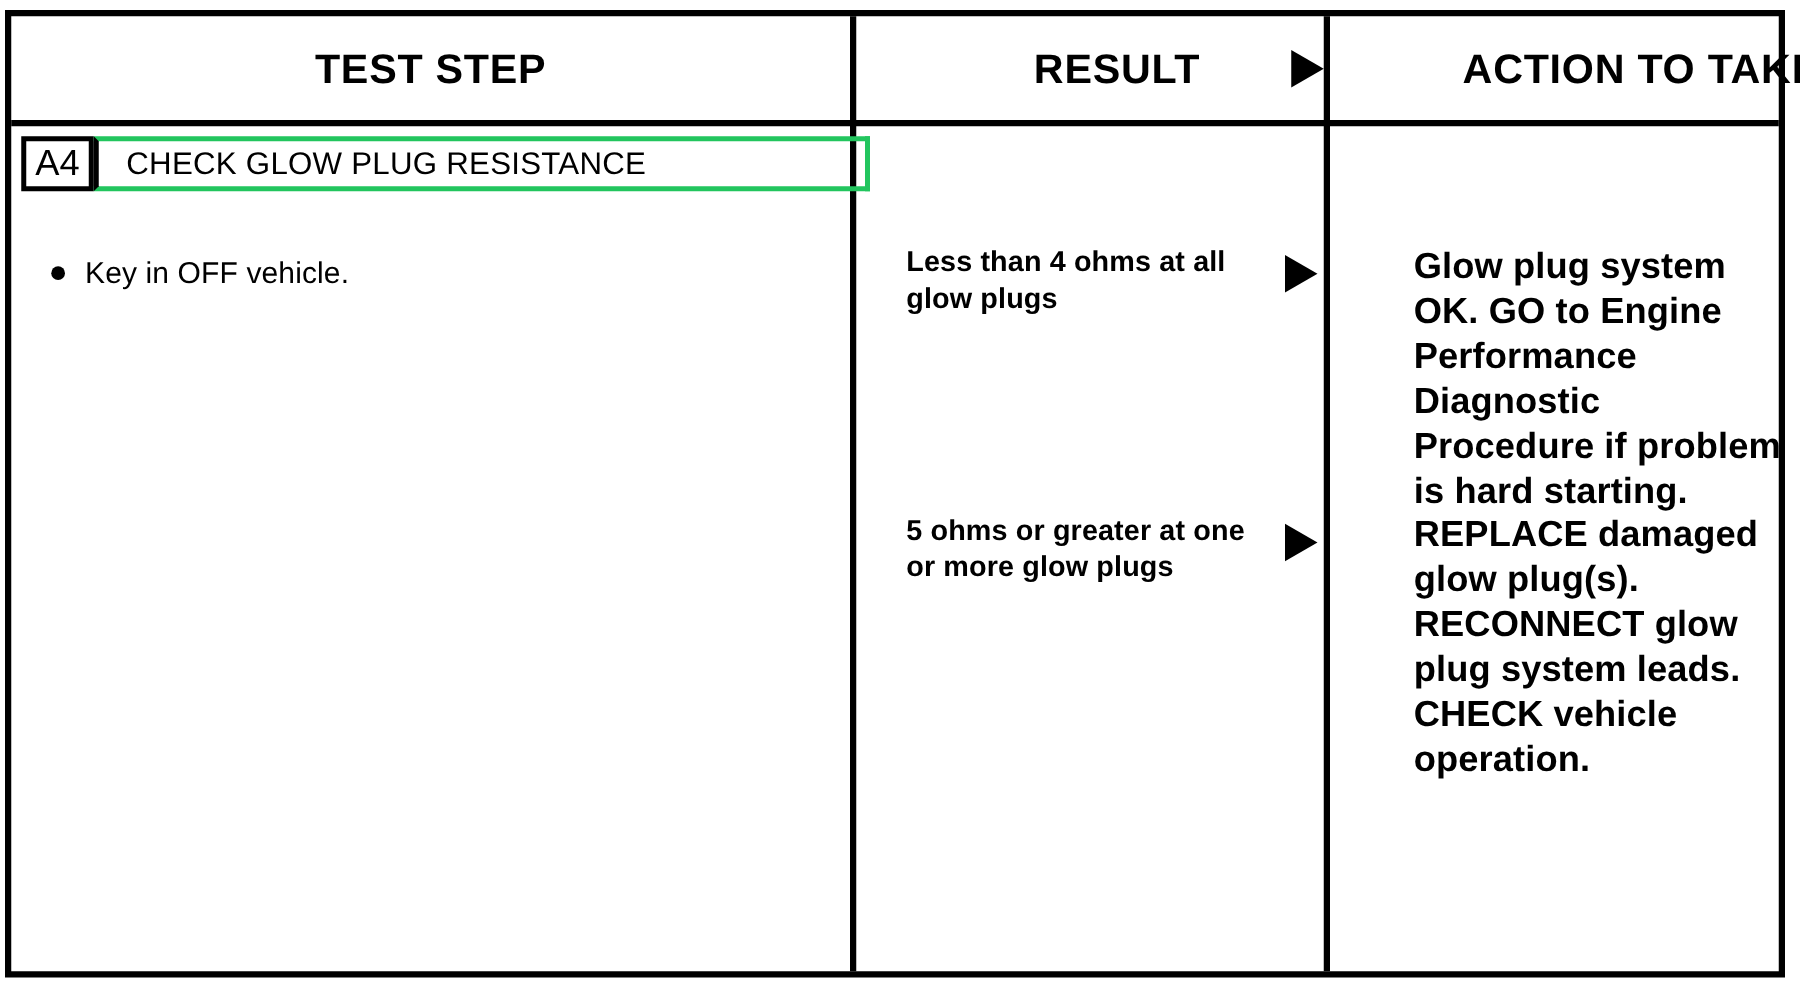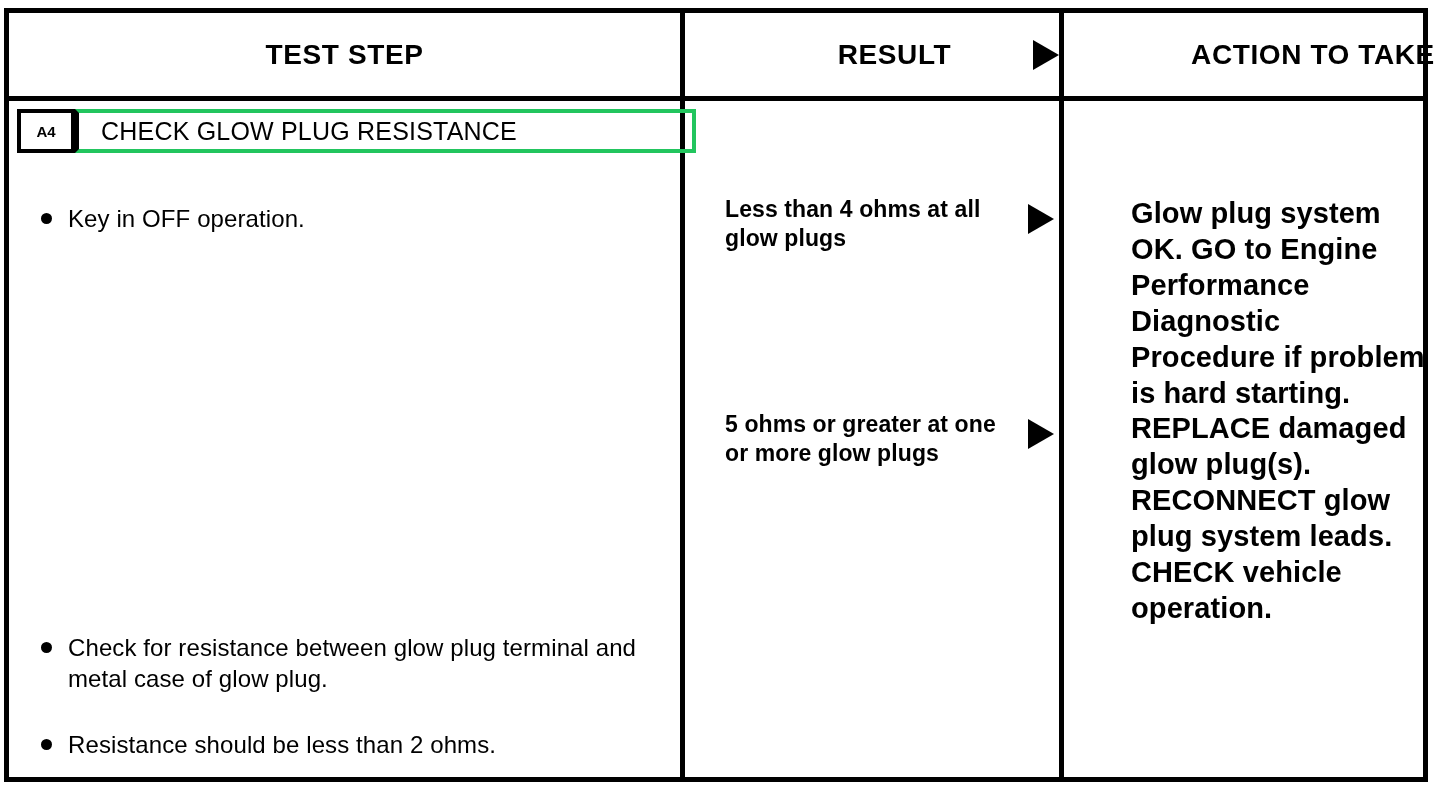--- a/index.html
+++ b/index.html
@@ -70,21 +70,21 @@
     align-items: center;
     justify-content: center;
   }
   .hcell.c-test   { left: 0px;    width: 671px; }
   .hcell.c-result { left: 676px;  width: 374px; }
   .hcell.c-action { left: 1118px; width: 372px; align-items: center; }
 
   .hlabel {
     font-family: "Liberation Sans", sans-serif;
     font-weight: bold;
-    font-size: 28px;
+    font-size: 33px;
     letter-spacing: 0.6px;
     line-height: 1;
     white-space: nowrap;
   }
 
   
   .tri {
     width: 0;
     height: 0;
     border-top: 15px solid transparent;
@@ -117,22 +117,22 @@
     top: 0;
     width: 58px;
     height: 44px;
     border: 4px solid #000;
     box-sizing: border-box;
     display: flex;
     align-items: center;
     justify-content: center;
   }
   .step-id span {
-    font-weight: bold;
-    font-size: 15px;
+    font-weight: normal;
+    font-size: 29px;
     line-height: 1;
   }
   .step-title {
     position: absolute;
     left: 58px;
     top: 0;
     width: 621px;
     height: 44px;
     border: 4px solid #22c55e;
     border-left: 4px solid #000;
@@ -251,29 +251,21 @@
         <span>A4</span>
       </div>
       <div class="step-title">
         <span>CHECK GLOW PLUG RESISTANCE</span>
       </div>
     </div>
 
     <div class="steps-col">
       <div class="bullet-item b0">
         <div class="bullet-dot"></div>
-        <div class="bullet-text">Key in OFF operation.</div>
-      </div>
-      <div class="bullet-item b2">
-        <div class="bullet-dot"></div>
-        <div class="bullet-text">Check for resistance between glow plug terminal and metal case of glow plug.</div>
-      </div>
-      <div class="bullet-item b3">
-        <div class="bullet-dot"></div>
-        <div class="bullet-text">Resistance should be less than 2 ohms.</div>
+        <div class="bullet-text">Key in OFF vehicle.</div>
       </div>
     </div>
 
     <div class="pair-row p0">
       <div class="result-cell">
         <div class="result-text">Less than 4 ohms at all glow plugs</div>
       </div>
       <div class="result-tri"></div>
       <div class="action-cell">
         <div class="action-text">Glow plug system OK. GO to Engine Performance Diagnostic Procedure if problem is hard starting.</div>

